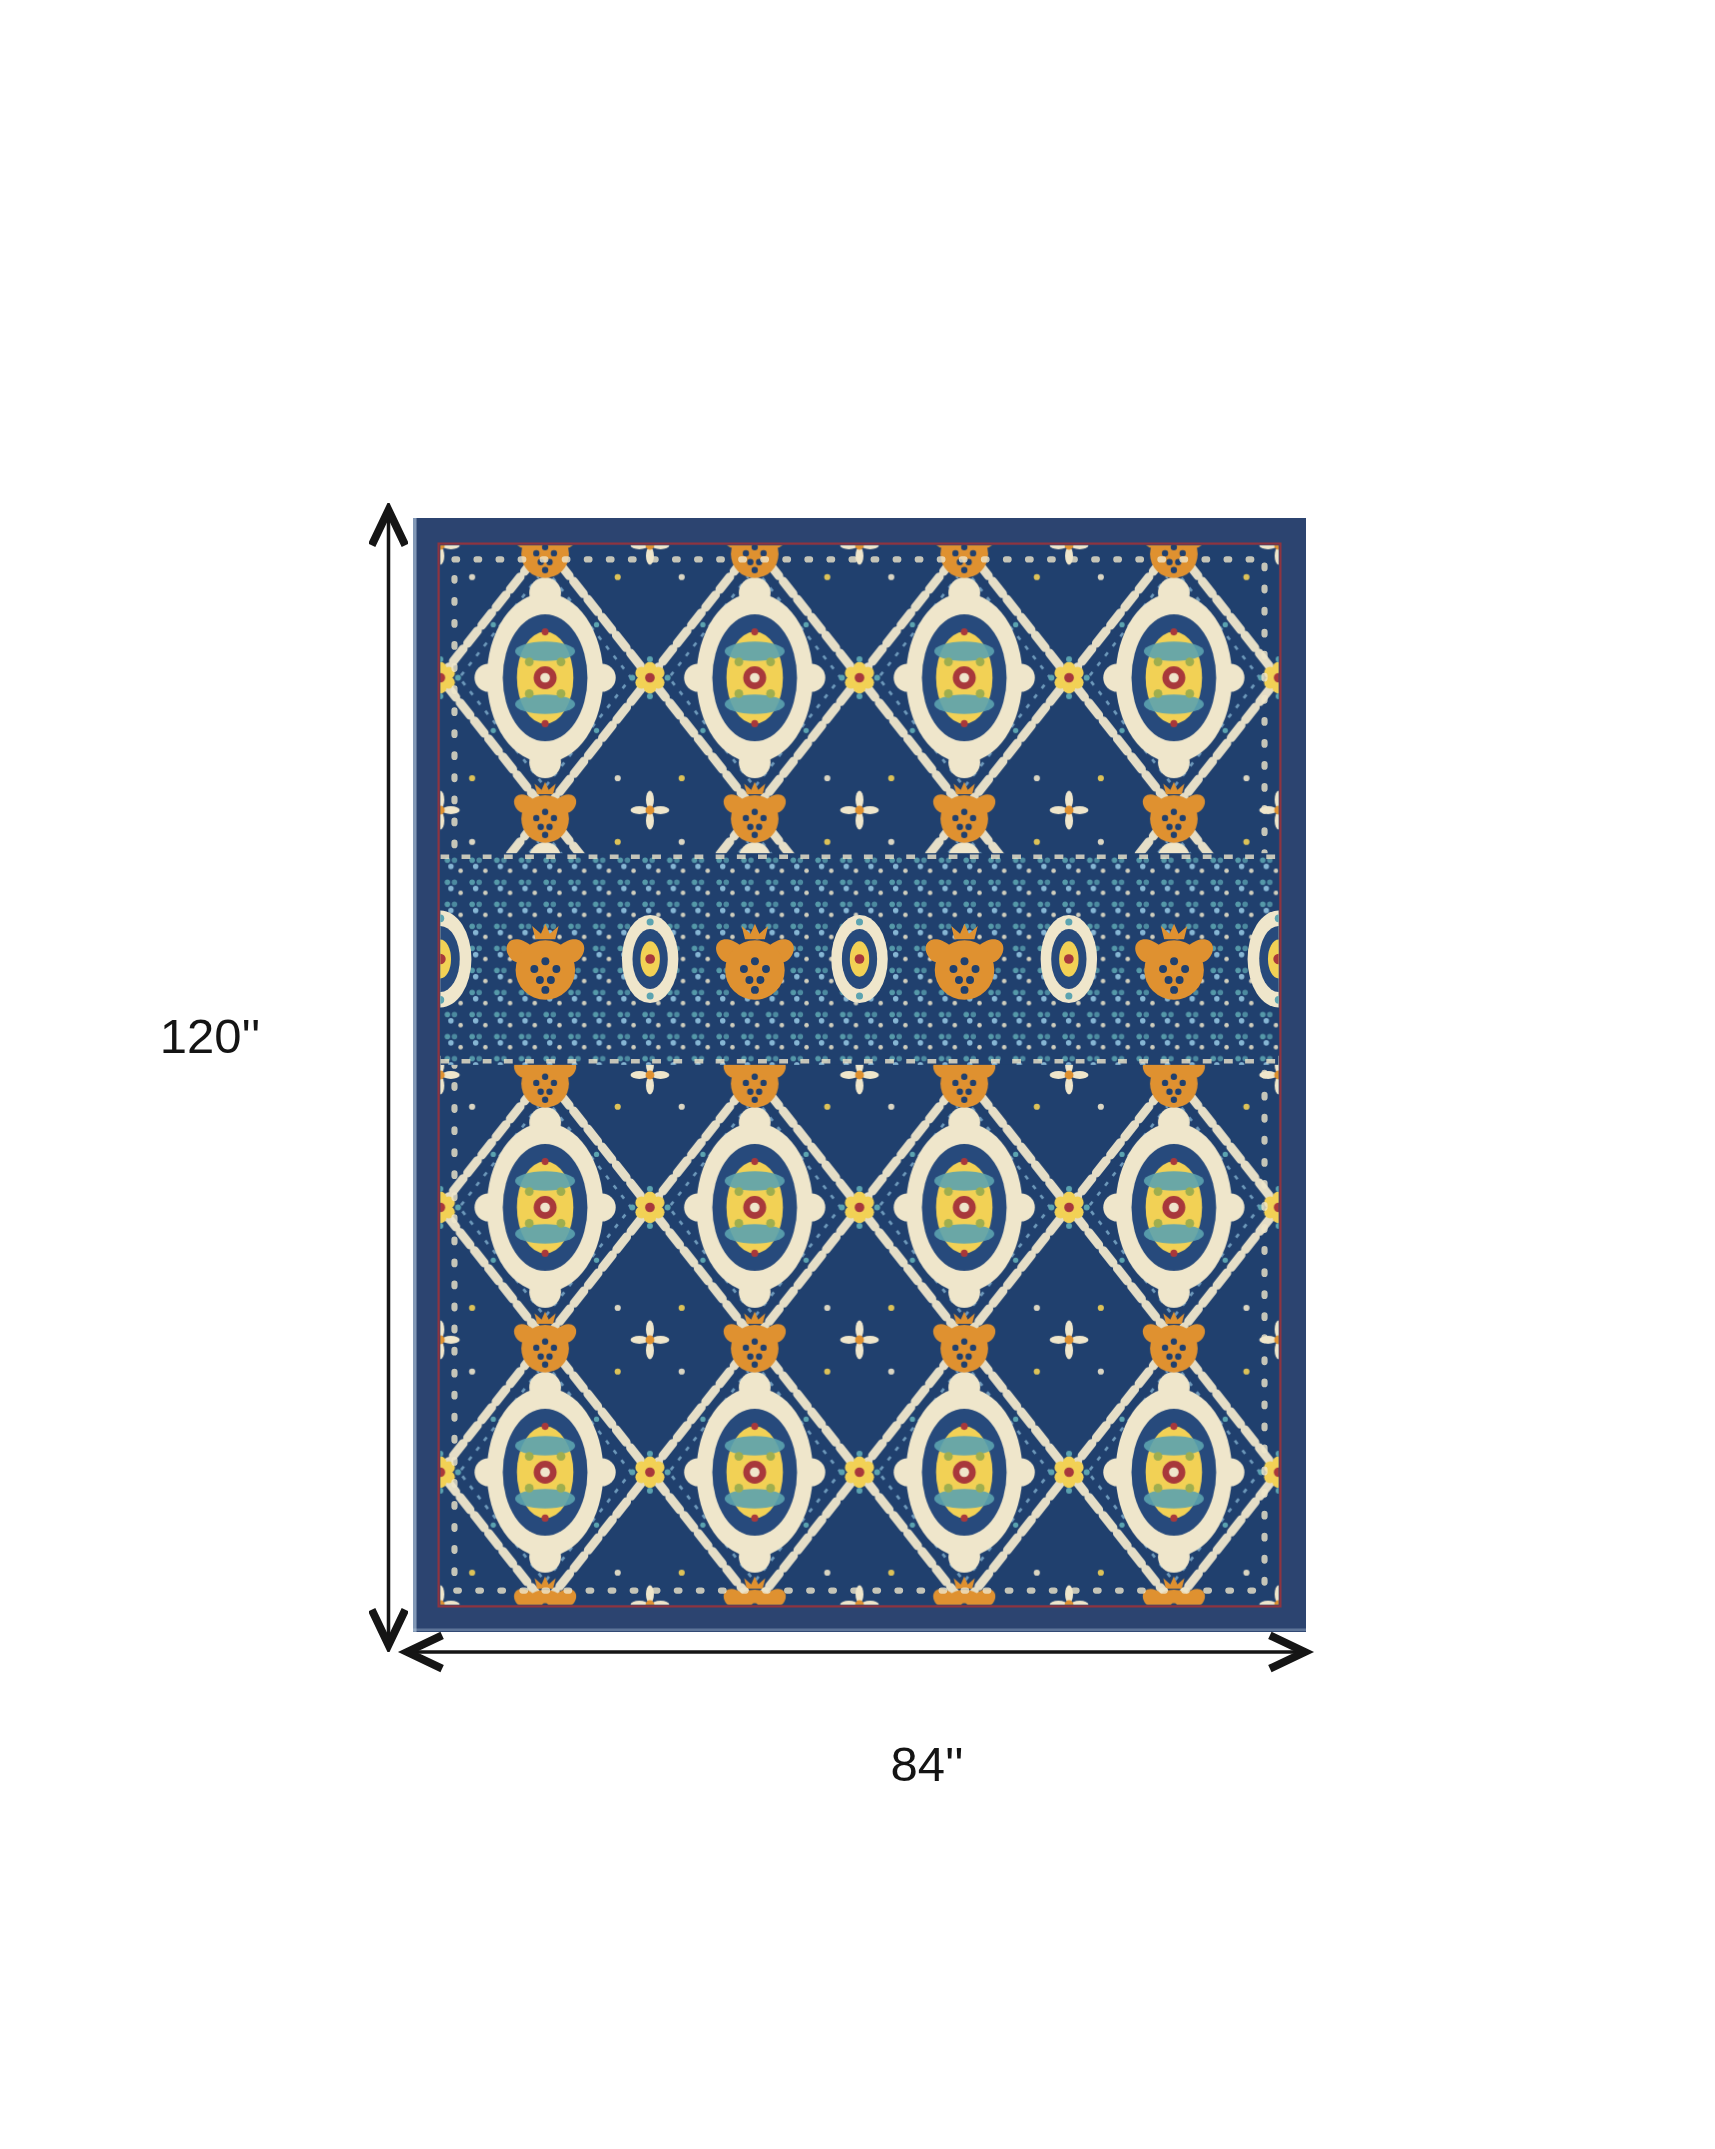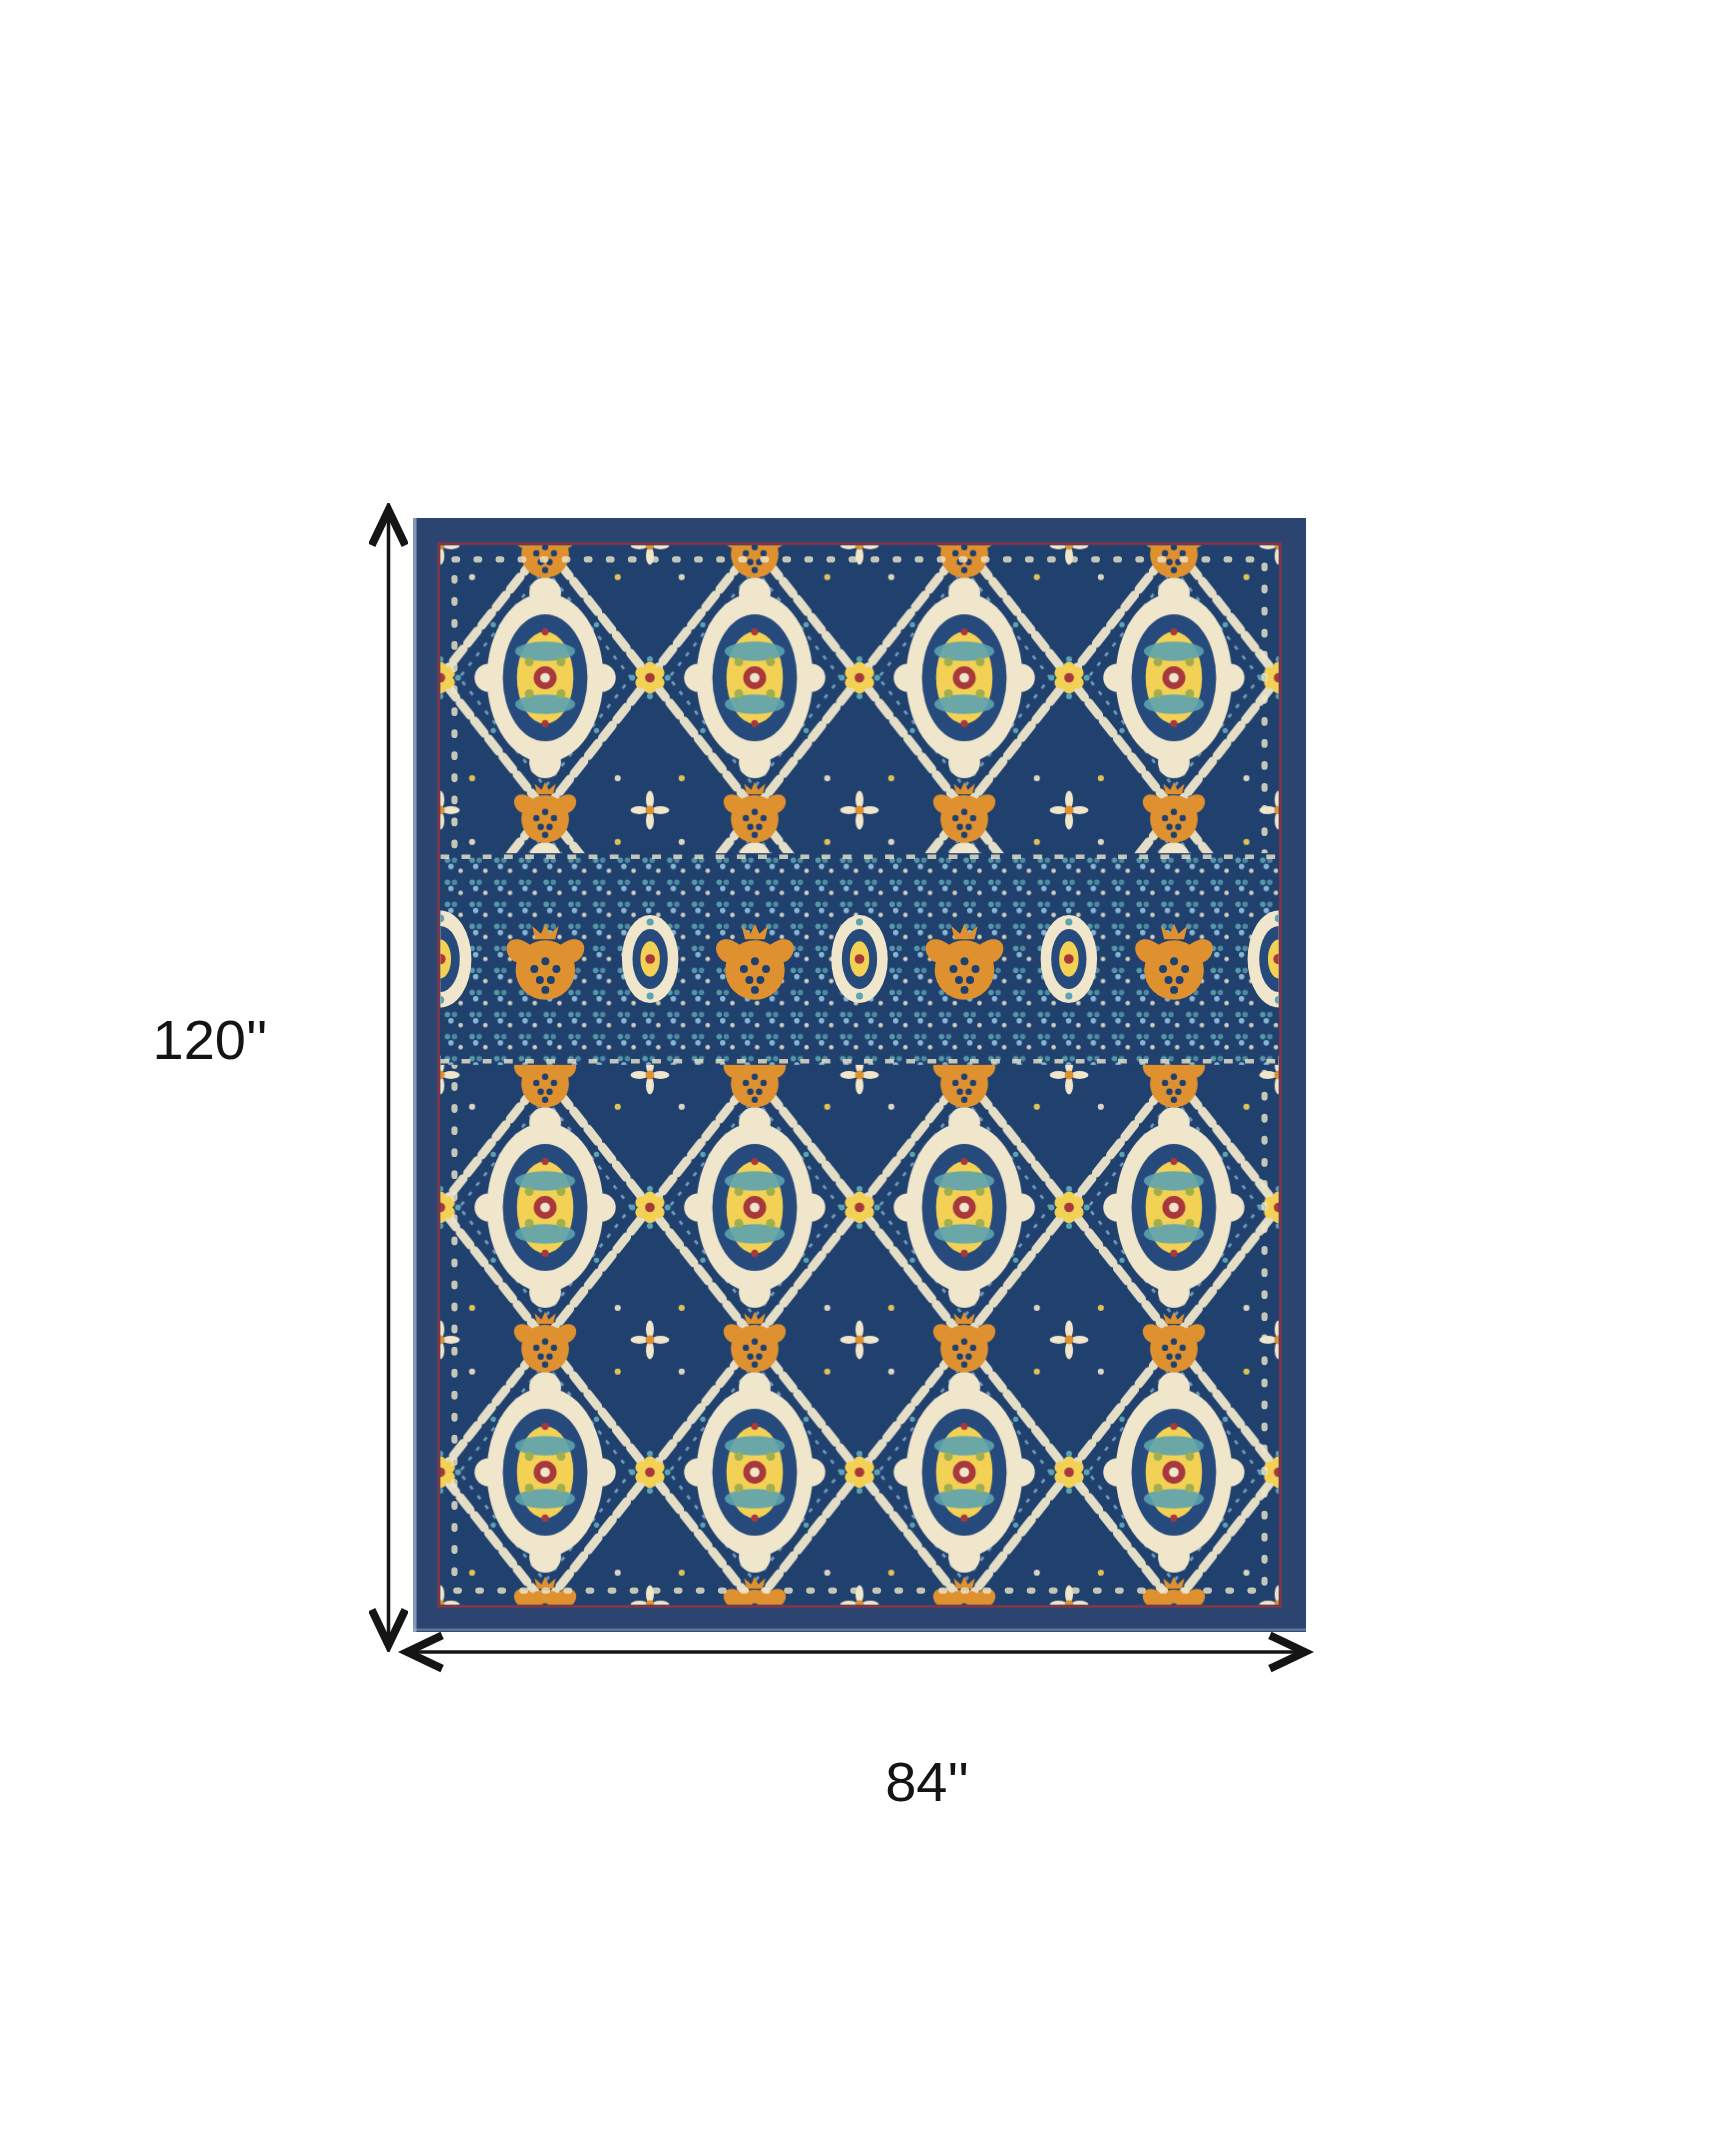--- a/index.html
+++ b/index.html
@@ -12,24 +12,24 @@
   }
   .rug-figure{position:absolute;left:413px;top:518px;width:893px;height:1114px;margin:0;}
   .rug-figure svg{display:block;width:100%;height:100%;}
   .dim{position:absolute;}
   #dim-v{left:369px;top:503px;}
   #dim-h{left:393px;top:1631px;}
   .dim line{stroke:var(--dim-line,#151515);stroke-width:4;}
   .dim polyline{fill:none;stroke:var(--dim-line,#151515);stroke-width:9;stroke-linejoin:miter;stroke-linecap:butt;}
   .dim-label{
     position:absolute;color:var(--label-text,#141414);
-    font-size:56px;line-height:1;text-align:center;white-space:nowrap;
+    font-size:49px;line-height:1;text-align:center;white-space:nowrap;
   }
   #height-label{left:104px;top:1012px;width:212px;}
-  #width-label{left:821px;top:1740px;width:212px;margin-top:14px;}
+  #width-label{left:821px;top:1740px;width:212px;}
   
   .c-field{fill:var(--rug-field-navy,#20406e);}
   .c-navy2{fill:var(--rug-inner-navy,#274a7c);}
   .c-cream{fill:var(--rug-cream,#efe6cb);}
   .c-orange{fill:var(--rug-orange,#df9130);}
   .c-yellow{fill:var(--rug-yellow,#f2d155);}
   .c-teal{fill:var(--rug-teal,#5ba3b0);}
   .c-lblue{fill:var(--rug-light-blue,#86b6d4);}
   .c-red{fill:var(--rug-red,#a8383b);}
   .c-green{fill:var(--rug-green,#9fae4e);}

